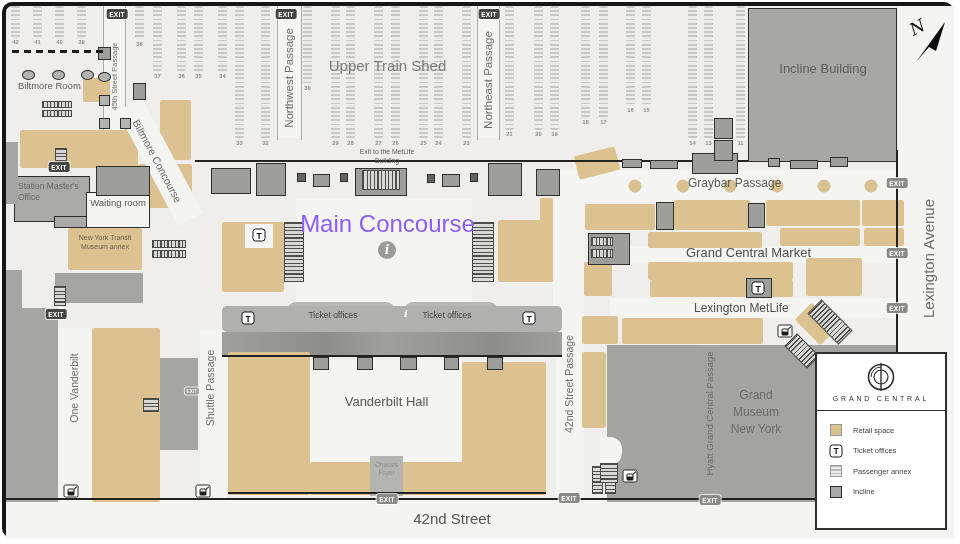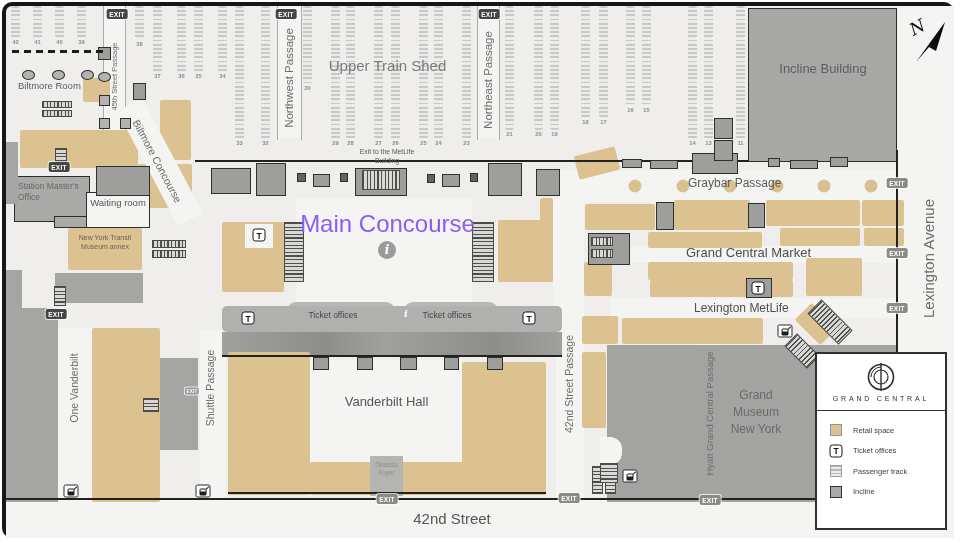--- a/index.html
+++ b/index.html
@@ -143,21 +143,21 @@
         <div class="legend-item">
           <span class="lg-ic">
             <span class="ticon" style="left: 7px; top: 7px;">T</span>
           </span>
           <span class="lab">Ticket offices</span>
         </div>
         <div class="legend-item">
           <span class="lg-ic">
             <span class="sw sw-track"></span>
           </span>
-          <span class="lab">Passenger track</span>
+          <span class="lab">Passenger annex</span>
         </div>
         <div class="legend-item">
           <span class="lg-ic">
             <span class="sw sw-incline"></span>
           </span>
           <span class="lab">Incline</span>
         </div>
       </div>
   </div>
 <div class="floorw" style="left: 104px; top: 6px; width: 22px; height: 128px;"></div>

